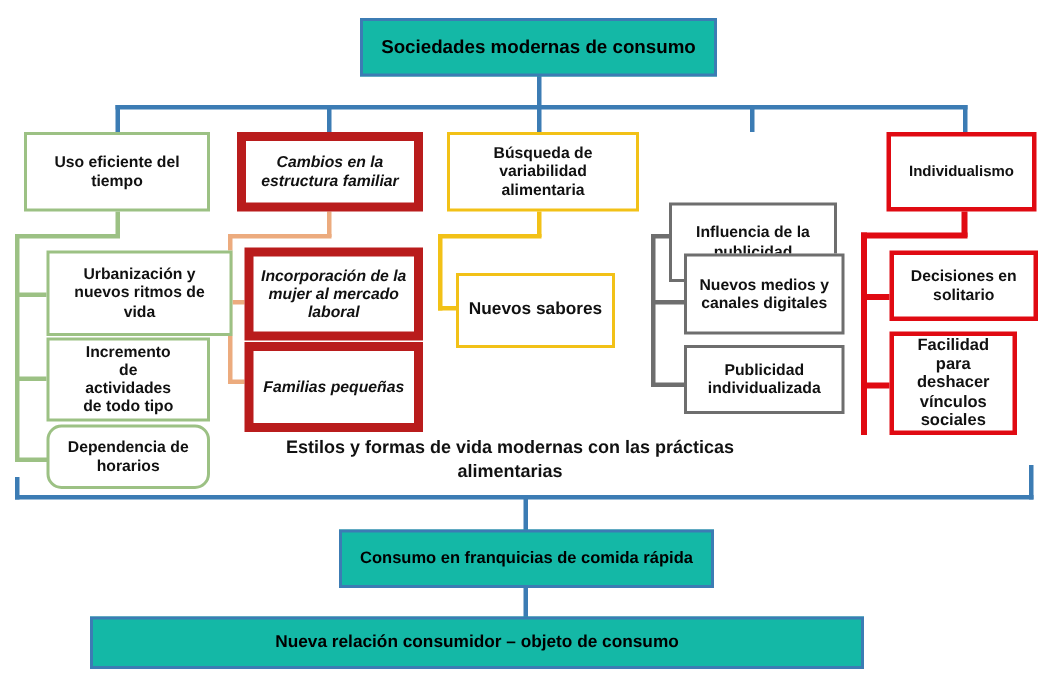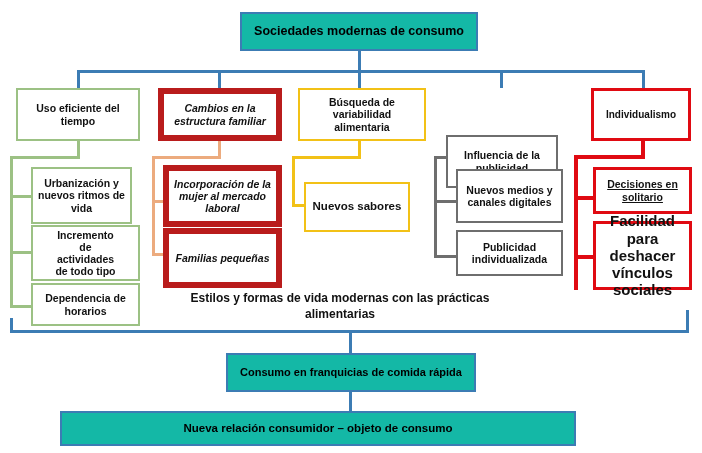--- a/index.html
+++ b/index.html
@@ -66,39 +66,39 @@
 
   <div class="line" style="left:10px;top:330px;width:679px;height:3px;background:#3c7cb4;"></div>
   <div class="line" style="left:10px;top:318px;width:3px;height:15px;background:#3c7cb4;"></div>
   <div class="line" style="left:686px;top:310px;width:3px;height:23px;background:#3c7cb4;"></div>
   <div class="line" style="left:349px;top:330px;width:3px;height:24px;background:#3c7cb4;"></div>
   <div class="line" style="left:349px;top:392px;width:3px;height:20px;background:#3c7cb4;"></div>
 
   <div class="box bx-blue" style="left:240px;top:12px;width:238px;height:39px;font-size:12.5px;">Sociedades modernas de consumo</div>
 
   <div class="box bx-green" style="left:16px;top:88px;width:124px;height:53px;font-size:10.5px;padding:2px 6px;">Uso eficiente del tiempo</div>
-  <div class="box bx-green" style="left:31px;top:167px;width:101px;height:57px;font-size:10.5px;padding:2px 5px;">Urbanización y nuevos ritmos de vida</div>
+  <div class="box bx-green" style="left:31px;top:167px;width:124px;height:57px;font-size:10.5px;padding:2px 5px;">Urbanización y nuevos ritmos de vida</div>
   <div class="box bx-green" style="left:31px;top:225px;width:109px;height:56px;font-size:10.5px;padding:2px 20px;">Incremento de actividades de todo tipo</div>
-  <div class="box bx-green" style="left:31px;top:283px;width:109px;height:43px;font-size:10.5px;padding:2px 5px;">Dependencia de horarios</div>
+  <div class="box bx-green" style="left:31px;top:283px;width:109px;height:43px;font-size:10.5px;padding:2px 5px;border-radius:10px;">Dependencia de horarios</div>
 
   <div class="box bx-orange" style="left:158px;top:88px;width:124px;height:53px;font-size:10.5px;padding:2px 5px;">Cambios en la estructura familiar</div>
   <div class="box bx-orange" style="left:163px;top:165px;width:119px;height:62px;font-size:10.5px;padding:16px 4px;">Incorporación de la mujer al mercado laboral</div>
   <div class="box bx-orange" style="left:163px;top:228px;width:119px;height:60px;font-size:10.5px;padding:2px 4px;">Familias pequeñas</div>
 
   <div class="box bx-yellow" style="left:298px;top:88px;width:128px;height:53px;font-size:10.5px;padding:2px 9px;">Búsqueda de variabilidad alimentaria</div>
   <div class="box bx-yellow" style="left:304px;top:182px;width:106px;height:50px;padding:2px 3px;flex-direction:column;">
     <span class="big">Nuevos sabores</span>
   </div>
 
   <div class="box bx-gray" style="left:446px;top:88px;width:112px;height:53px;font-size:10.5px;padding:2px 6px;margin-top:47px;">Influencia de la publicidad</div>
   <div class="box bx-gray" style="left:456px;top:169px;width:107px;height:54px;font-size:10.5px;padding:2px 4px;">Nuevos medios y canales digitales</div>
   <div class="box bx-gray" style="left:456px;top:230px;width:107px;height:46px;font-size:10.5px;padding:2px 4px;">Publicidad individualizada</div>
 
   <div class="box bx-red" style="left:591px;top:88px;width:100px;height:53px;font-size:10px;padding:2px 4px;">Individualismo</div>
-  <div class="box bx-red" style="left:593px;top:167px;width:99px;height:47px;font-size:10.5px;padding:2px 4px;text-decoration:underline;">Decisiones en solitario</div>
-  <div class="box bx-red" style="left:593px;top:221px;width:99px;height:69px;font-size:15px;padding:2px 4px;">Facilidad para deshacer vínculos sociales</div>
+  <div class="box bx-red" style="left:593px;top:167px;width:99px;height:47px;font-size:10.5px;padding:2px 4px;">Decisiones en solitario</div>
+  <div class="box bx-red" style="left:593px;top:221px;width:85px;height:69px;font-size:11px;padding:2px 4px;">Facilidad para deshacer vínculos sociales</div>
 
   <div class="free-text" style="left:175px;top:290px;width:330px;font-size:12px;">Estilos y formas de vida modernas con las prácticas alimentarias</div>
 
   <div class="box bx-blue" style="left:226px;top:353px;width:250px;height:39px;font-size:11px;padding:2px 6px;">Consumo  en franquicias  de comida rápida</div>
   <div class="box bx-blue" style="left:60px;top:411px;width:516px;height:35px;font-size:11.5px;padding:2px 6px;">Nueva relación consumidor – objeto de consumo</div>
 
 </div>
 
 </body></html>

